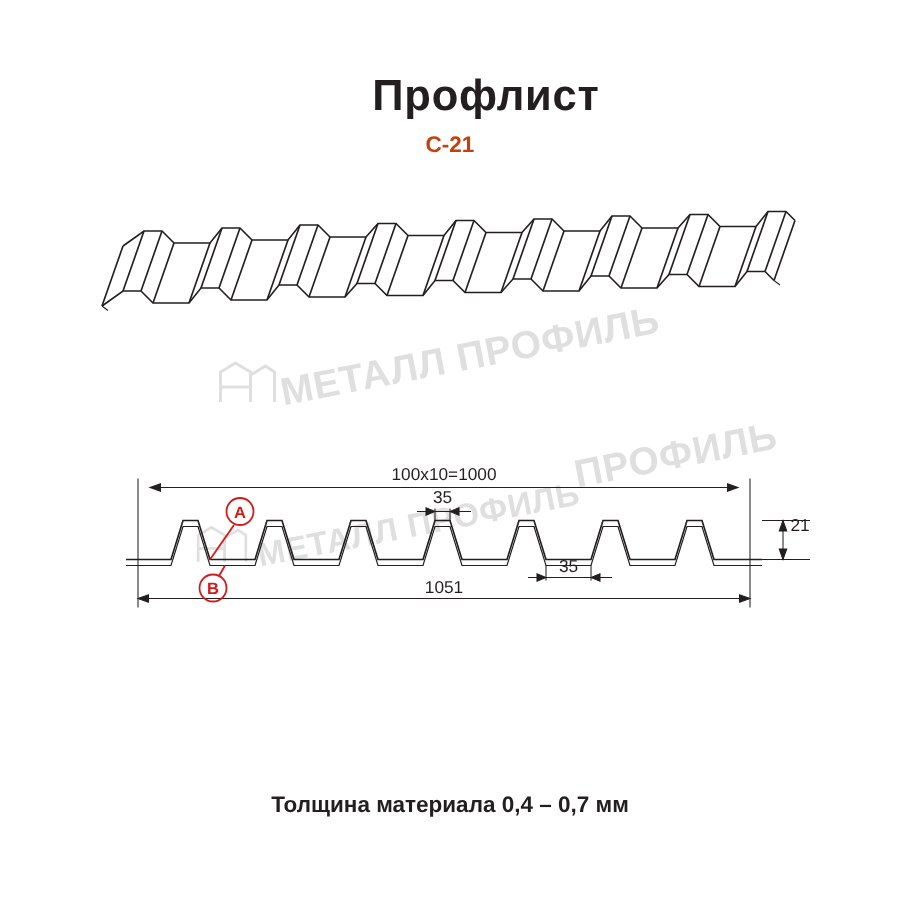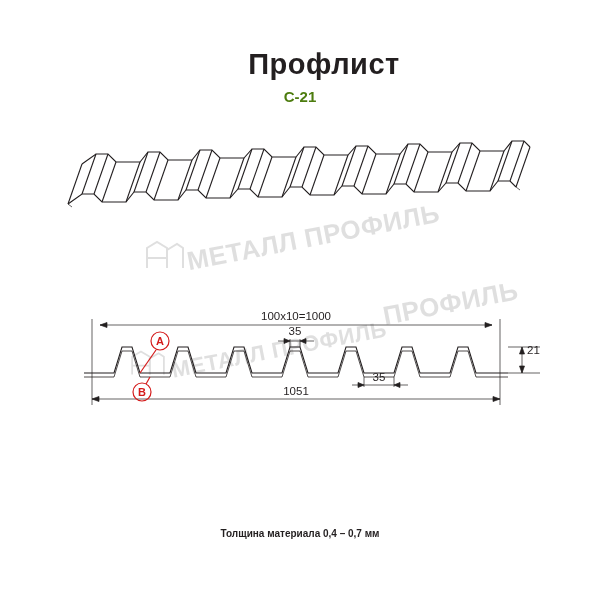--- a/index.html
+++ b/index.html
@@ -33,21 +33,21 @@
     padding-left: 24px;
   }
   .subtitle {
     position: absolute;
     top: 88px;
     left: 0;
     width: 600px;
     text-align: center;
     font-size: 15px;
     font-weight: bold;
-    color: #4d7c0f;
+    color: #c2410c;
   }
   .iso-wrap {
     position: absolute;
     top: 128px;
     left: 60px;
     width: 480px;
     height: 120px;
   }
   .draw-wrap {
     position: absolute;
@@ -56,21 +56,21 @@
     width: 470px;
     height: 130px;
     text-align: right;
   }
   .footer {
     position: absolute;
     top: 528px;
     left: 0;
     width: 600px;
     text-align: center;
-    font-size: 10px;
+    font-size: 15px;
     font-weight: bold;
     color: #231f20;
   }
   
   .wm {
     position: absolute;
     color: rgba(150,150,150,0.30);
     font-weight: bold;
     font-family: "Liberation Sans", sans-serif;
     white-space: nowrap;

